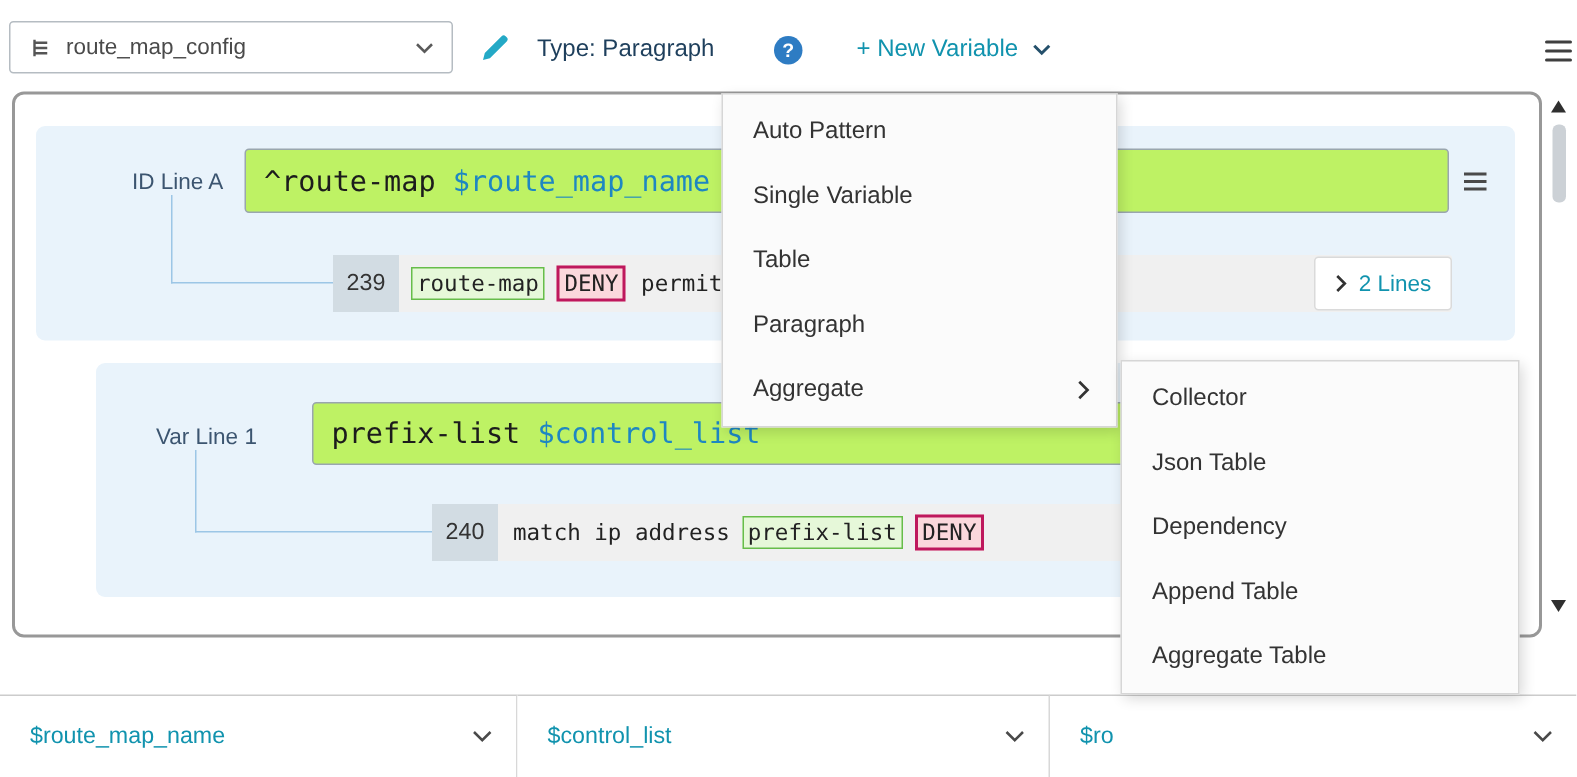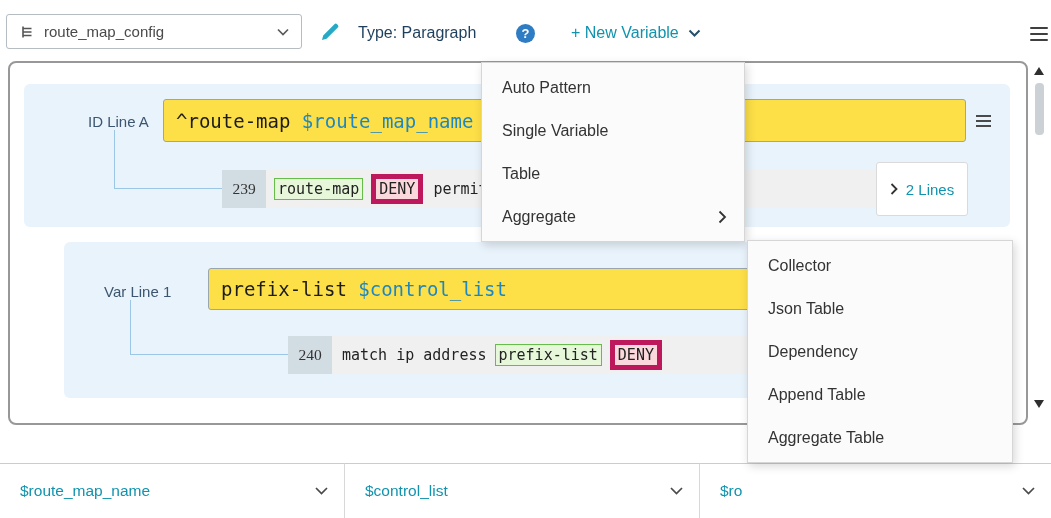--- a/index.html
+++ b/index.html
@@ -17,38 +17,38 @@
   .overflow-menu i{display:block;height:2px;background:#3f3f3f;border-radius:1px}
 
   
   .main-box{position:absolute;left:8px;top:61px;width:1020px;height:364px;border:2px solid #989898;border-radius:8px;background:#fff}
   .panel{position:absolute;background:#e9f3fb;border-radius:6px}
   .panel1{left:24px;top:84px;width:986px;height:143px}
   .panel2{left:64px;top:242px;width:946px;height:156px}
   .line-label{position:absolute;font-size:15px;color:#3c5570}
   .label1{left:88px;top:113px}
   .label2{left:104px;top:283px}
-  .pattern-input{position:absolute;height:43px;background:#fde047;border:1px solid #9aa6ae;border-radius:3px;display:flex;align-items:center;padding:0 12px;font-family:"DejaVu Sans Mono",monospace;font-size:19px;cursor:text;white-space:pre;overflow:hidden}
+  .pattern-input{position:absolute;height:43px;background:#bef264;border:1px solid #9aa6ae;border-radius:3px;display:flex;align-items:center;padding:0 12px;font-family:"DejaVu Sans Mono",monospace;font-size:19px;cursor:text;white-space:pre;overflow:hidden}
   .input1{left:163px;top:99px;width:803px}
   .input2{left:208px;top:268px;width:758px;height:42px}
   .pattern-input .pfx{color:#1c1c1c}
   .pattern-input .var{color:#1e87c2}
   .drag-handle{position:absolute;left:976px;top:115px;width:15px;height:12px;display:flex;flex-direction:column;justify-content:space-between;cursor:grab}
   .drag-handle i{height:2px;background:#4a4a4a}
   .connector{position:absolute;border-left:1px solid #9cc6e6;border-bottom:1px solid #9cc6e6}
   .conn1{left:114px;top:130px;width:108px;height:59px}
   .conn2{left:130px;top:300px;width:158px;height:55px}
   .match-row{position:absolute;height:38px;background:#f0f0f0;border-radius:2px;display:flex;align-items:center;font-family:"DejaVu Sans Mono",monospace;font-size:15px;color:#222}
   .row1{left:222px;top:170px;width:746px}
   .row2{left:288px;top:336px;width:680px}
-  .line-num{width:44px;height:100%;background:#d2dce3;color:#333;display:flex;align-items:center;justify-content:center;font-family:Liberation Serif, serif;font-size:15.5px;flex:none}
+  .line-num{width:44px;height:100%;background:#d2dce3;color:#333;display:flex;align-items:center;justify-content:center;font-family:Liberation Sans, sans-serif;font-size:15.5px;flex:none}
   .tok{margin-left:10px}
   .tok.green{background:#e6f8d9;border:1px solid #67bd4a;padding:1px 3px;margin-left:8px}
-  .tok.red{background:#fbd8dc;border:5px solid #be185d;padding:1px 3px;margin-left:8px}
-  .expand-btn{margin-left:auto;width:92px;height:54px;background:#fff;border:1px solid #dadada;border-radius:3px;display:flex;align-items:center;justify-content:center;gap:8px;cursor:pointer;font-family:"Liberation Sans",sans-serif;font-size:15px;color:#1193ae}
+  .tok.red{background:#fbd8dc;border:2px solid #be185d;padding:1px 3px;margin-left:8px}
+  .expand-btn{margin-left:auto;width:92px;height:36px;background:#fff;border:1px solid #dadada;border-radius:3px;display:flex;align-items:center;justify-content:center;gap:8px;cursor:pointer;font-family:"Liberation Sans",sans-serif;font-size:15px;color:#1193ae}
 
   
   .scrollbar{position:absolute;left:1032px;top:63px;width:15px;height:347px}
   .scroll-arrow{position:absolute;left:2px;width:0;height:0;border-left:5.5px solid transparent;border-right:5.5px solid transparent;cursor:pointer}
   .scroll-up{top:4px;border-bottom:8px solid #2f2f2f}
   .scroll-down{bottom:2px;border-top:8px solid #2f2f2f}
   .scroll-thumb{position:absolute;left:3px;top:20px;width:9px;height:52px;background:#ccd1d6;border-radius:4px;cursor:pointer}
 
   
   .menu{position:absolute;background:#fbfbfb;border:1px solid #d6d6d6;box-shadow:2px 3px 9px rgba(0,0,0,.16);z-index:50;padding:3px 0}
@@ -145,20 +145,21 @@
   <div class="scrollbar">
     <div class="scroll-arrow scroll-up"></div>
     <div class="scroll-thumb"></div>
     <div class="scroll-arrow scroll-down"></div>
   </div>
 
   <div class="menu menu1">
     <div class="menu-item">Auto Pattern</div>
     <div class="menu-item">Single Variable</div>
     <div class="menu-item">Table</div>
+    <div class="menu-item">Paragraph</div>
     <div class="menu-item">
       <span>Aggregate</span>
       <svg class="chev-r" width="9" height="14" viewBox="0 0 9 14">
           <path d="M1.5 1.5l5.5 5.5-5.5 5.5" stroke="#333" stroke-width="1.8" fill="none"></path>
         </svg>
     </div>
   </div>
 
   <div class="menu submenu">
     <div class="menu-item">Collector</div>

